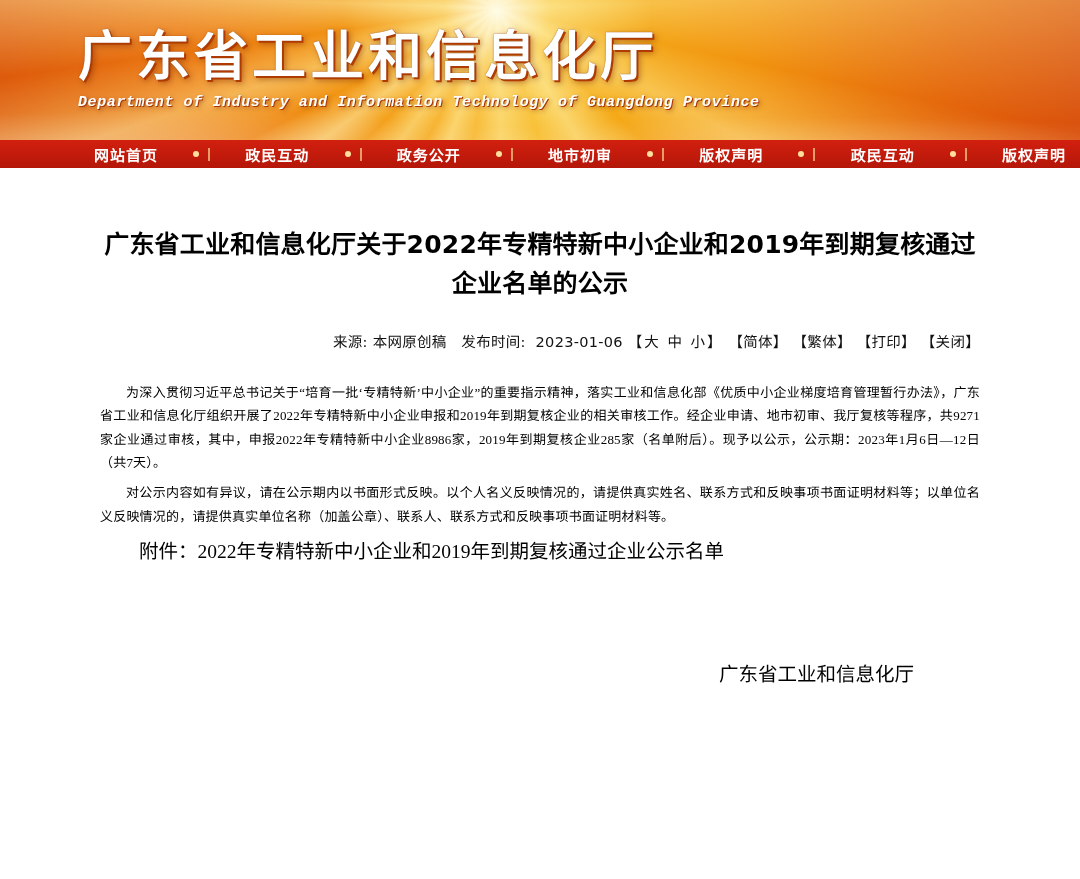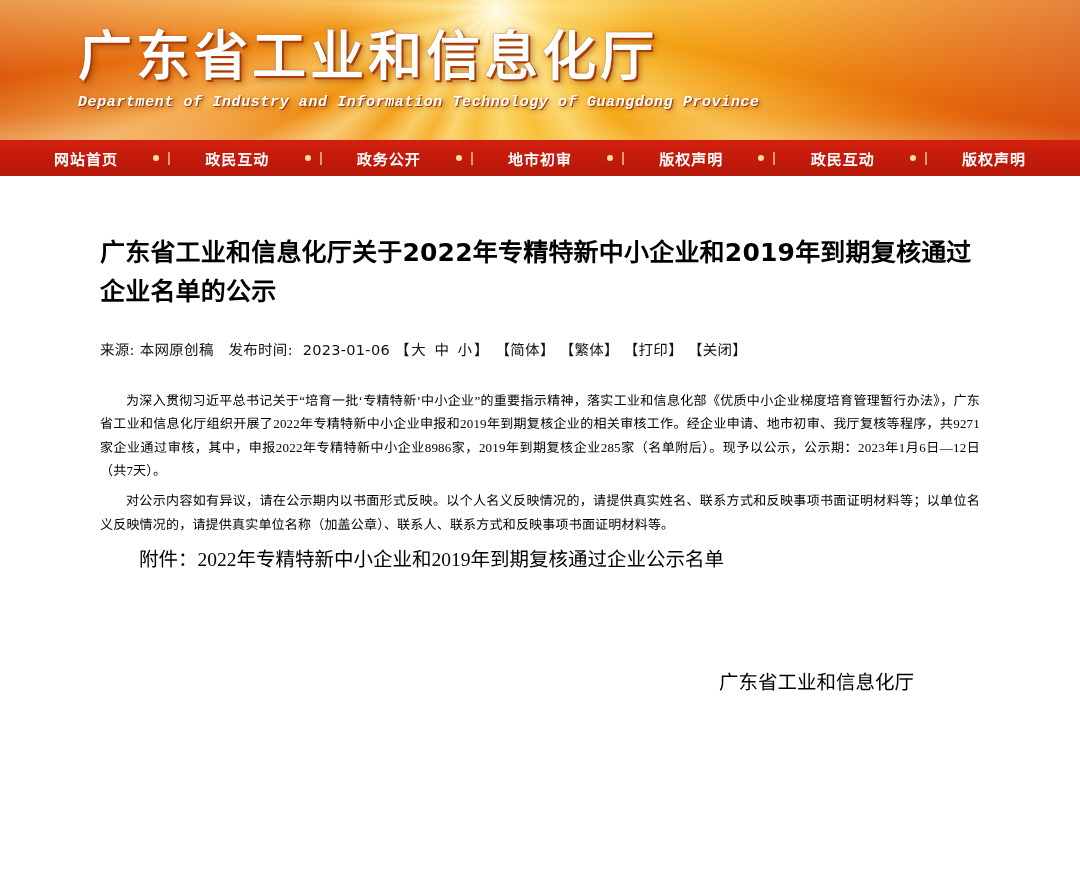--- a/index.html
+++ b/index.html
@@ -93,25 +93,25 @@
     font-size: 15px;
     letter-spacing: 0.6px;
     color: #ffffff;
     text-shadow: 1px 1px 0 #a83800, 2px 2px 4px rgba(120,40,0,0.5);
     white-space: nowrap;
   }
 
   
   .navbar {
     position: relative;
-    height: 36px;
+    height: 28px;
     background: linear-gradient(180deg, #d2200f 0%, #c31b0c 50%, #b41708 100%);
     display: flex;
     align-items: center;
-    justify-content: center;
+    justify-content: flex-end;
   }
   .nav-inner {
     display: flex;
     align-items: center;
     width: 1000px;
     justify-content: space-between;
     padding: 0 14px;
     box-sizing: border-box;
   }
   .nav-item {
@@ -152,26 +152,27 @@
   .article {
     width: 880px;
     margin: 0 auto;
     padding-top: 58px;
   }
   .art-title {
     font-family: "DejaVu Sans", "Liberation Sans", sans-serif;
     font-weight: bold;
     font-size: 25px;
     line-height: 1.55;
+    text-align: center;
     color: #000000;
     letter-spacing: 0.2px;
   }
   .art-meta {
     margin-top: 26px;
-    text-align: left;
+    text-align: right;
     font-family: "DejaVu Sans", "Liberation Sans", sans-serif;
     font-size: 14.5px;
     color: #111111;
     letter-spacing: 0.3px;
   }
   .art-meta .sizes { letter-spacing: 2px; }
   .art-meta .lnk { cursor: pointer; }
 
   .art-body {
     margin-top: 30px;

